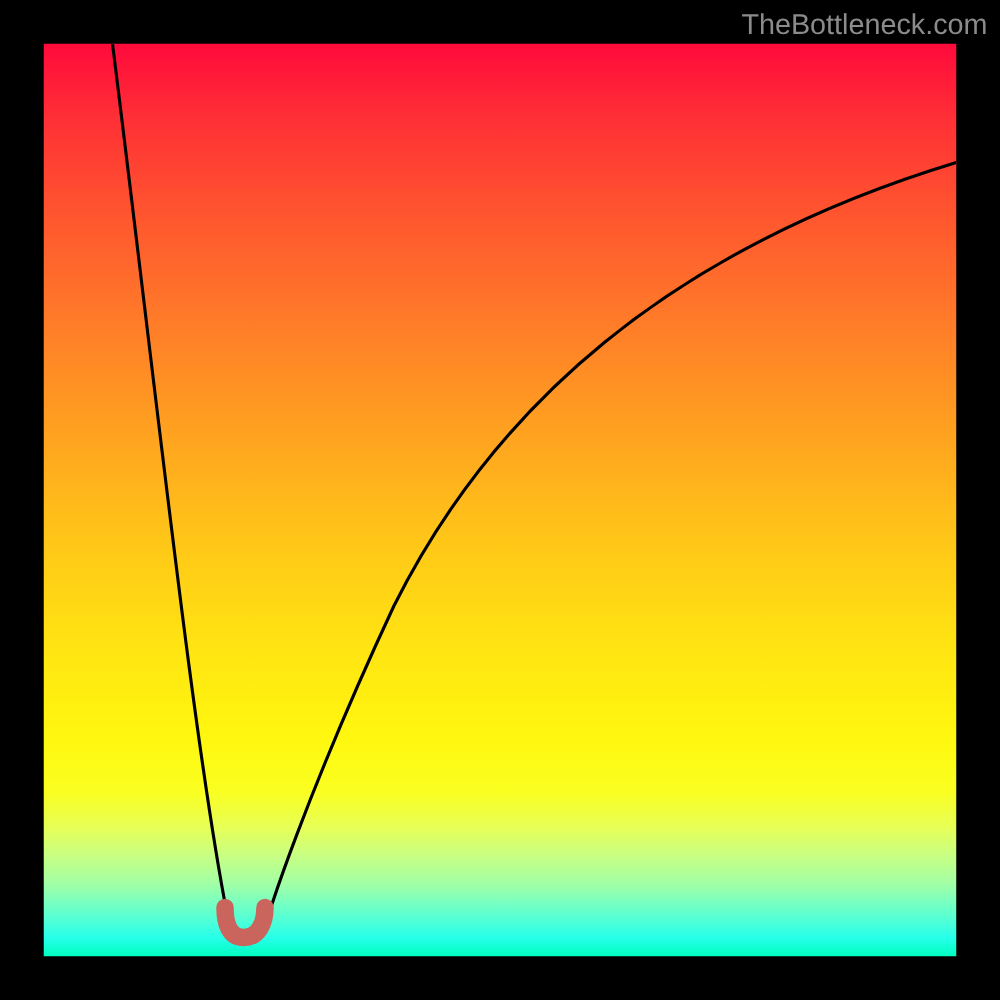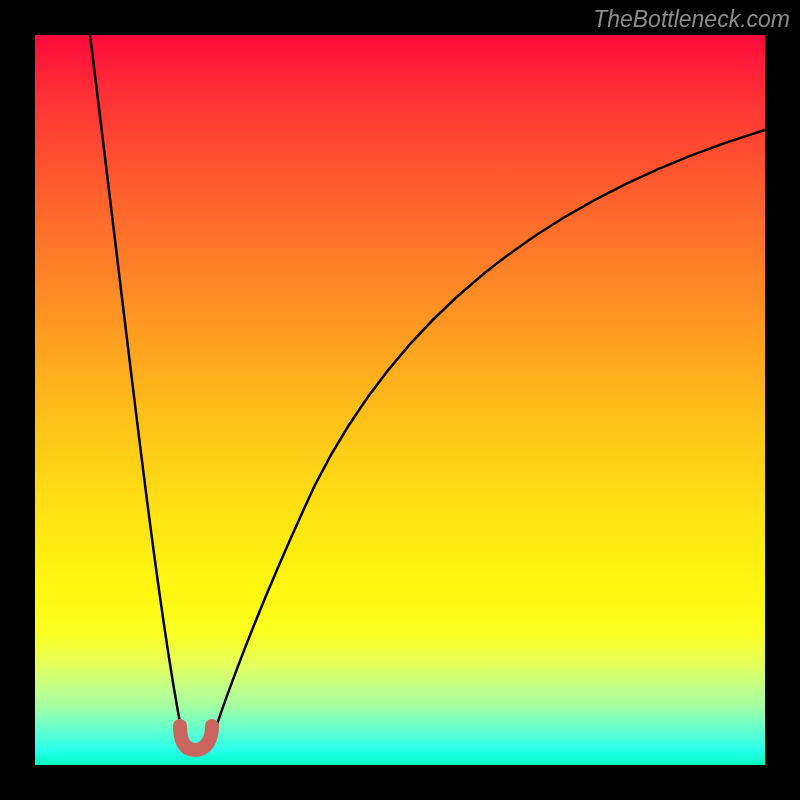--- a/index.html
+++ b/index.html
@@ -52,21 +52,20 @@
   .watermark {
     position: absolute;
     top: 6px;
     right: 10px;
     font-family: Arial, Helvetica, sans-serif;
     font-size: 23px;
     font-weight: 400;
     color: #8b8b8b;
     letter-spacing: 0px;
     user-select: none;
-    font-style: italic;
   }
 </style>
 </head>
 <body>
 
 <div class="frame">
 
   <div class="watermark">TheBottleneck.com</div>
 
   <div class="plot-area">

